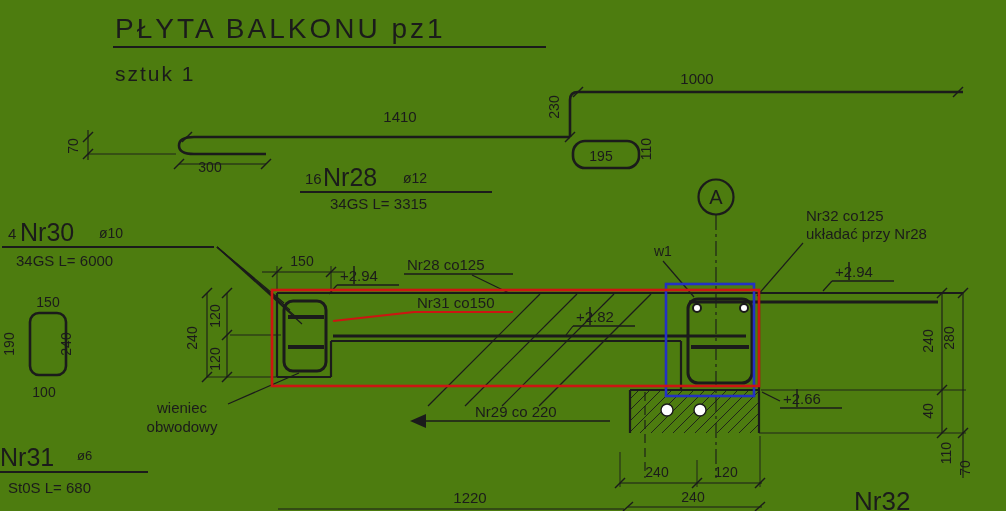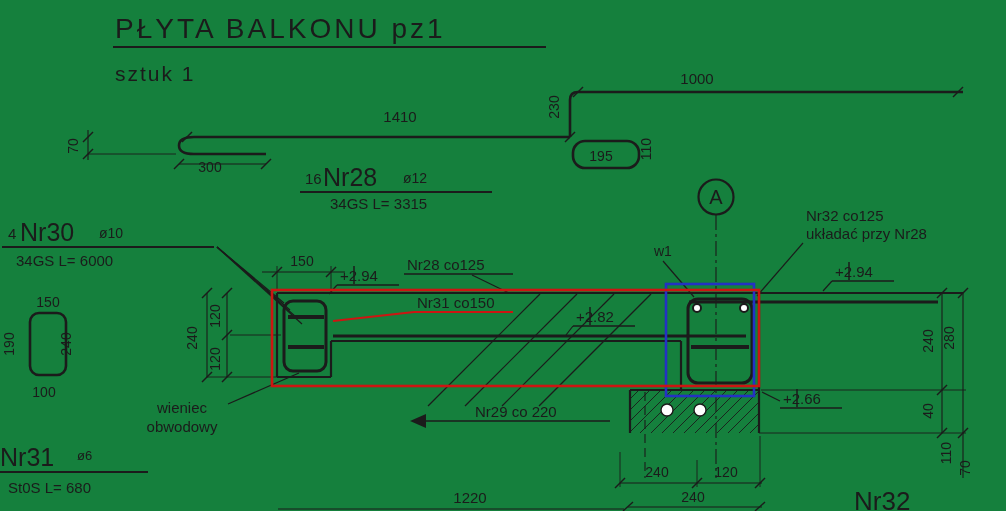--- a/index.html
+++ b/index.html
@@ -1,16 +1,16 @@
 <!DOCTYPE html>
 <html><head>
 <meta charset="utf-8">
 <style>
   html,body{margin:0;padding:0;background:#ffffff;}
-  .canvas{position:relative;width:1006px;height:511px;background:#15803d;overflow:hidden;}
+  .canvas{position:relative;width:1006px;height:511px;background:#4d7c0f;overflow:hidden;}
   svg{display:block;}
   text{font-family:"Liberation Sans","DejaVu Sans",sans-serif;fill:#1b1b1b;}
   .mid{text-anchor:middle;}
   .t13{font-size:13px;} .t14{font-size:14px;} .t15{font-size:15px;}
   .t20{font-size:20px;} .t21{font-size:21px;} .t25{font-size:25px;}
   .t26{font-size:26px;} .t28{font-size:28px;}
   .s{stroke:#1b1b1b;fill:none;stroke-linecap:butt;}
   .w09{stroke-width:0.9;} .w11{stroke-width:1.1;} .w12{stroke-width:1.2;}
   .w14{stroke-width:1.4;} .w15{stroke-width:1.5;} .w2{stroke-width:2;}
   .w22{stroke-width:2.2;} .w26{stroke-width:2.6;} .w3{stroke-width:3;}

